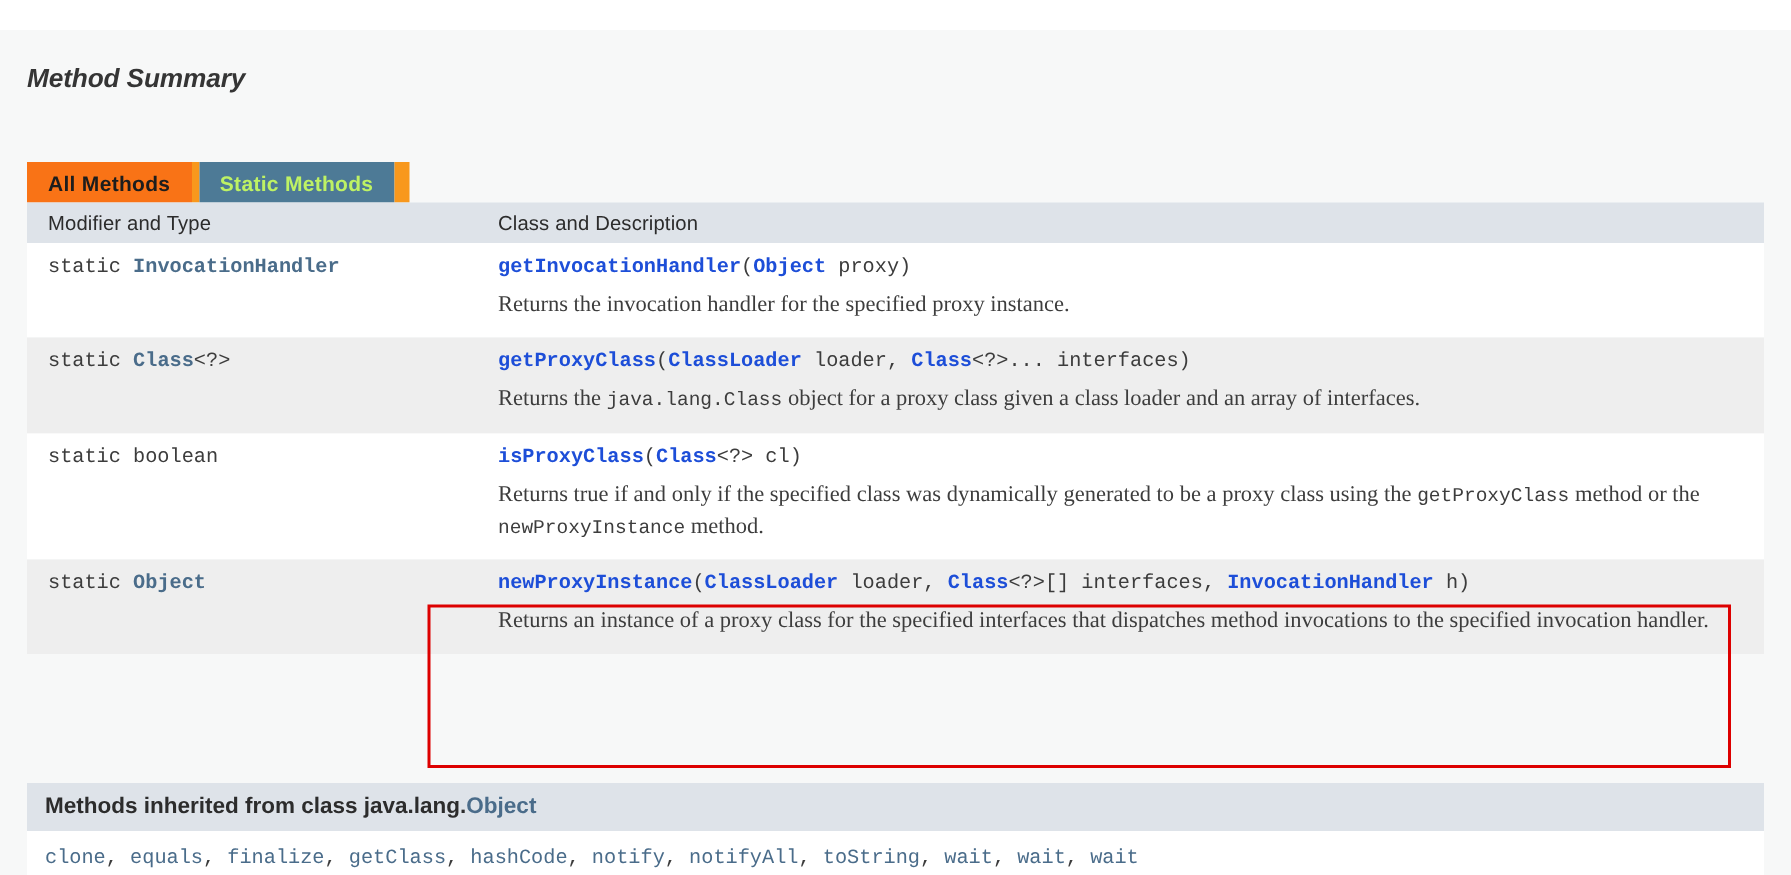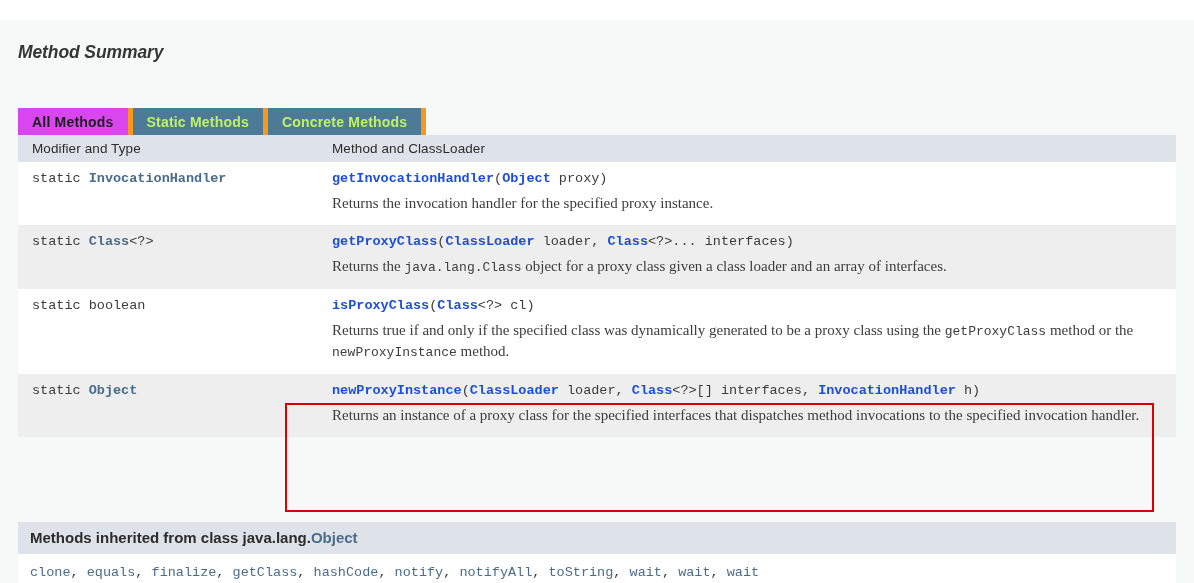--- a/index.html
+++ b/index.html
@@ -47,21 +47,21 @@
     align-items: center;
     justify-content: center;
     font-size: 14px;
     font-weight: bold;
     letter-spacing: 0.2px;
     padding: 0 14px;
     box-sizing: border-box;
     white-space: nowrap;
   }
   .tab.active {
-    background: #d946ef;
+    background: #f97316;
     color: #1d1d1d;
   }
   .tab.inactive {
     background: #4d7a96;
     color: #bef264;
   }
   .tab-sep {
     width: 5px;
     background: #f8981d;
   }
@@ -176,33 +176,32 @@
 
 <div class="page">
 
   <div class="section-title">Method Summary</div>
 
   <div class="tabs" id="tabs-host">
       <div class="tab active">All Methods</div>
       <div class="tab-sep"></div>
       <div class="tab inactive">Static Methods</div>
       <div class="tab-sep"></div>
-      <div class="tab inactive">Concrete Methods</div>
       <div class="tab-sep"></div>
     </div>
 
   <table class="summary-table">
     <colgroup>
         <col class="col-mod">
         <col>
       </colgroup>
     <thead>
       <tr>
         <th>Modifier and Type</th>
-        <th>Method and ClassLoader</th>
+        <th>Class and Description</th>
       </tr>
     </thead>
     <tbody id="rows-host">
         <tr class="norm">
           <td class="modcell"><span>static </span><span class="lnk">InvocationHandler</span></td>
           <td>
             <div class="code"><span class="lnk">getInvocationHandler</span><span>(</span><span class="lnk">Object</span><span> proxy)</span></div>
             <div class="desc"><span>Returns the invocation handler for the specified proxy instance.</span></div>
           </td>
         </tr>

